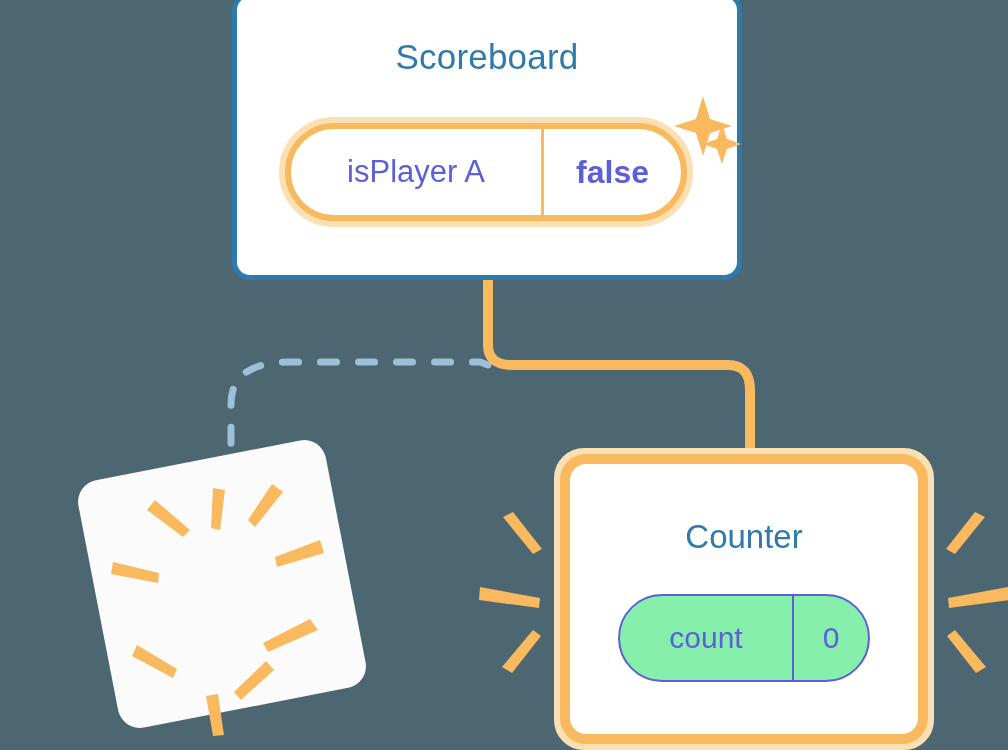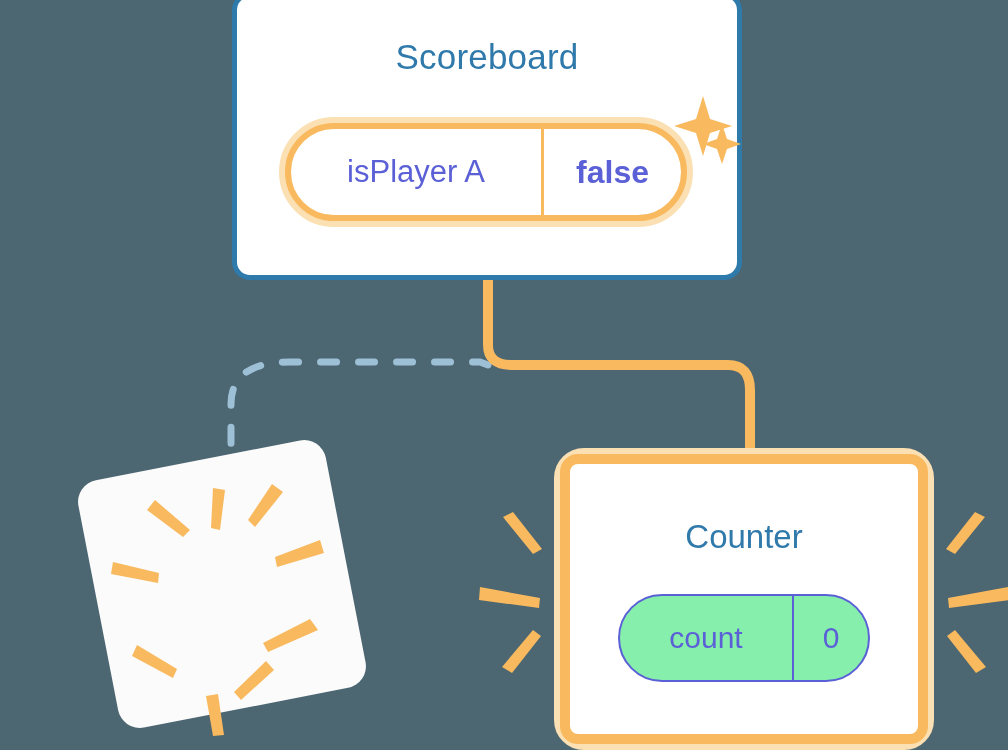--- a/index.html
+++ b/index.html
@@ -128,21 +128,21 @@
     box-sizing: border-box;
   }
   #counter-card {
     position: absolute;
     left: 6px;
     top: 6px;
     width: 368px;
     height: 290px;
     background: #ffffff;
     border: 10px solid #f9b95e;
-    border-radius: 18px;
+    border-radius: 26px;
     box-sizing: border-box;
   }
   #counter-title {
     position: absolute;
     left: 0;
     top: 56px;
     width: 100%;
     text-align: center;
     font-size: 33px;
     color: #2f79ab;

